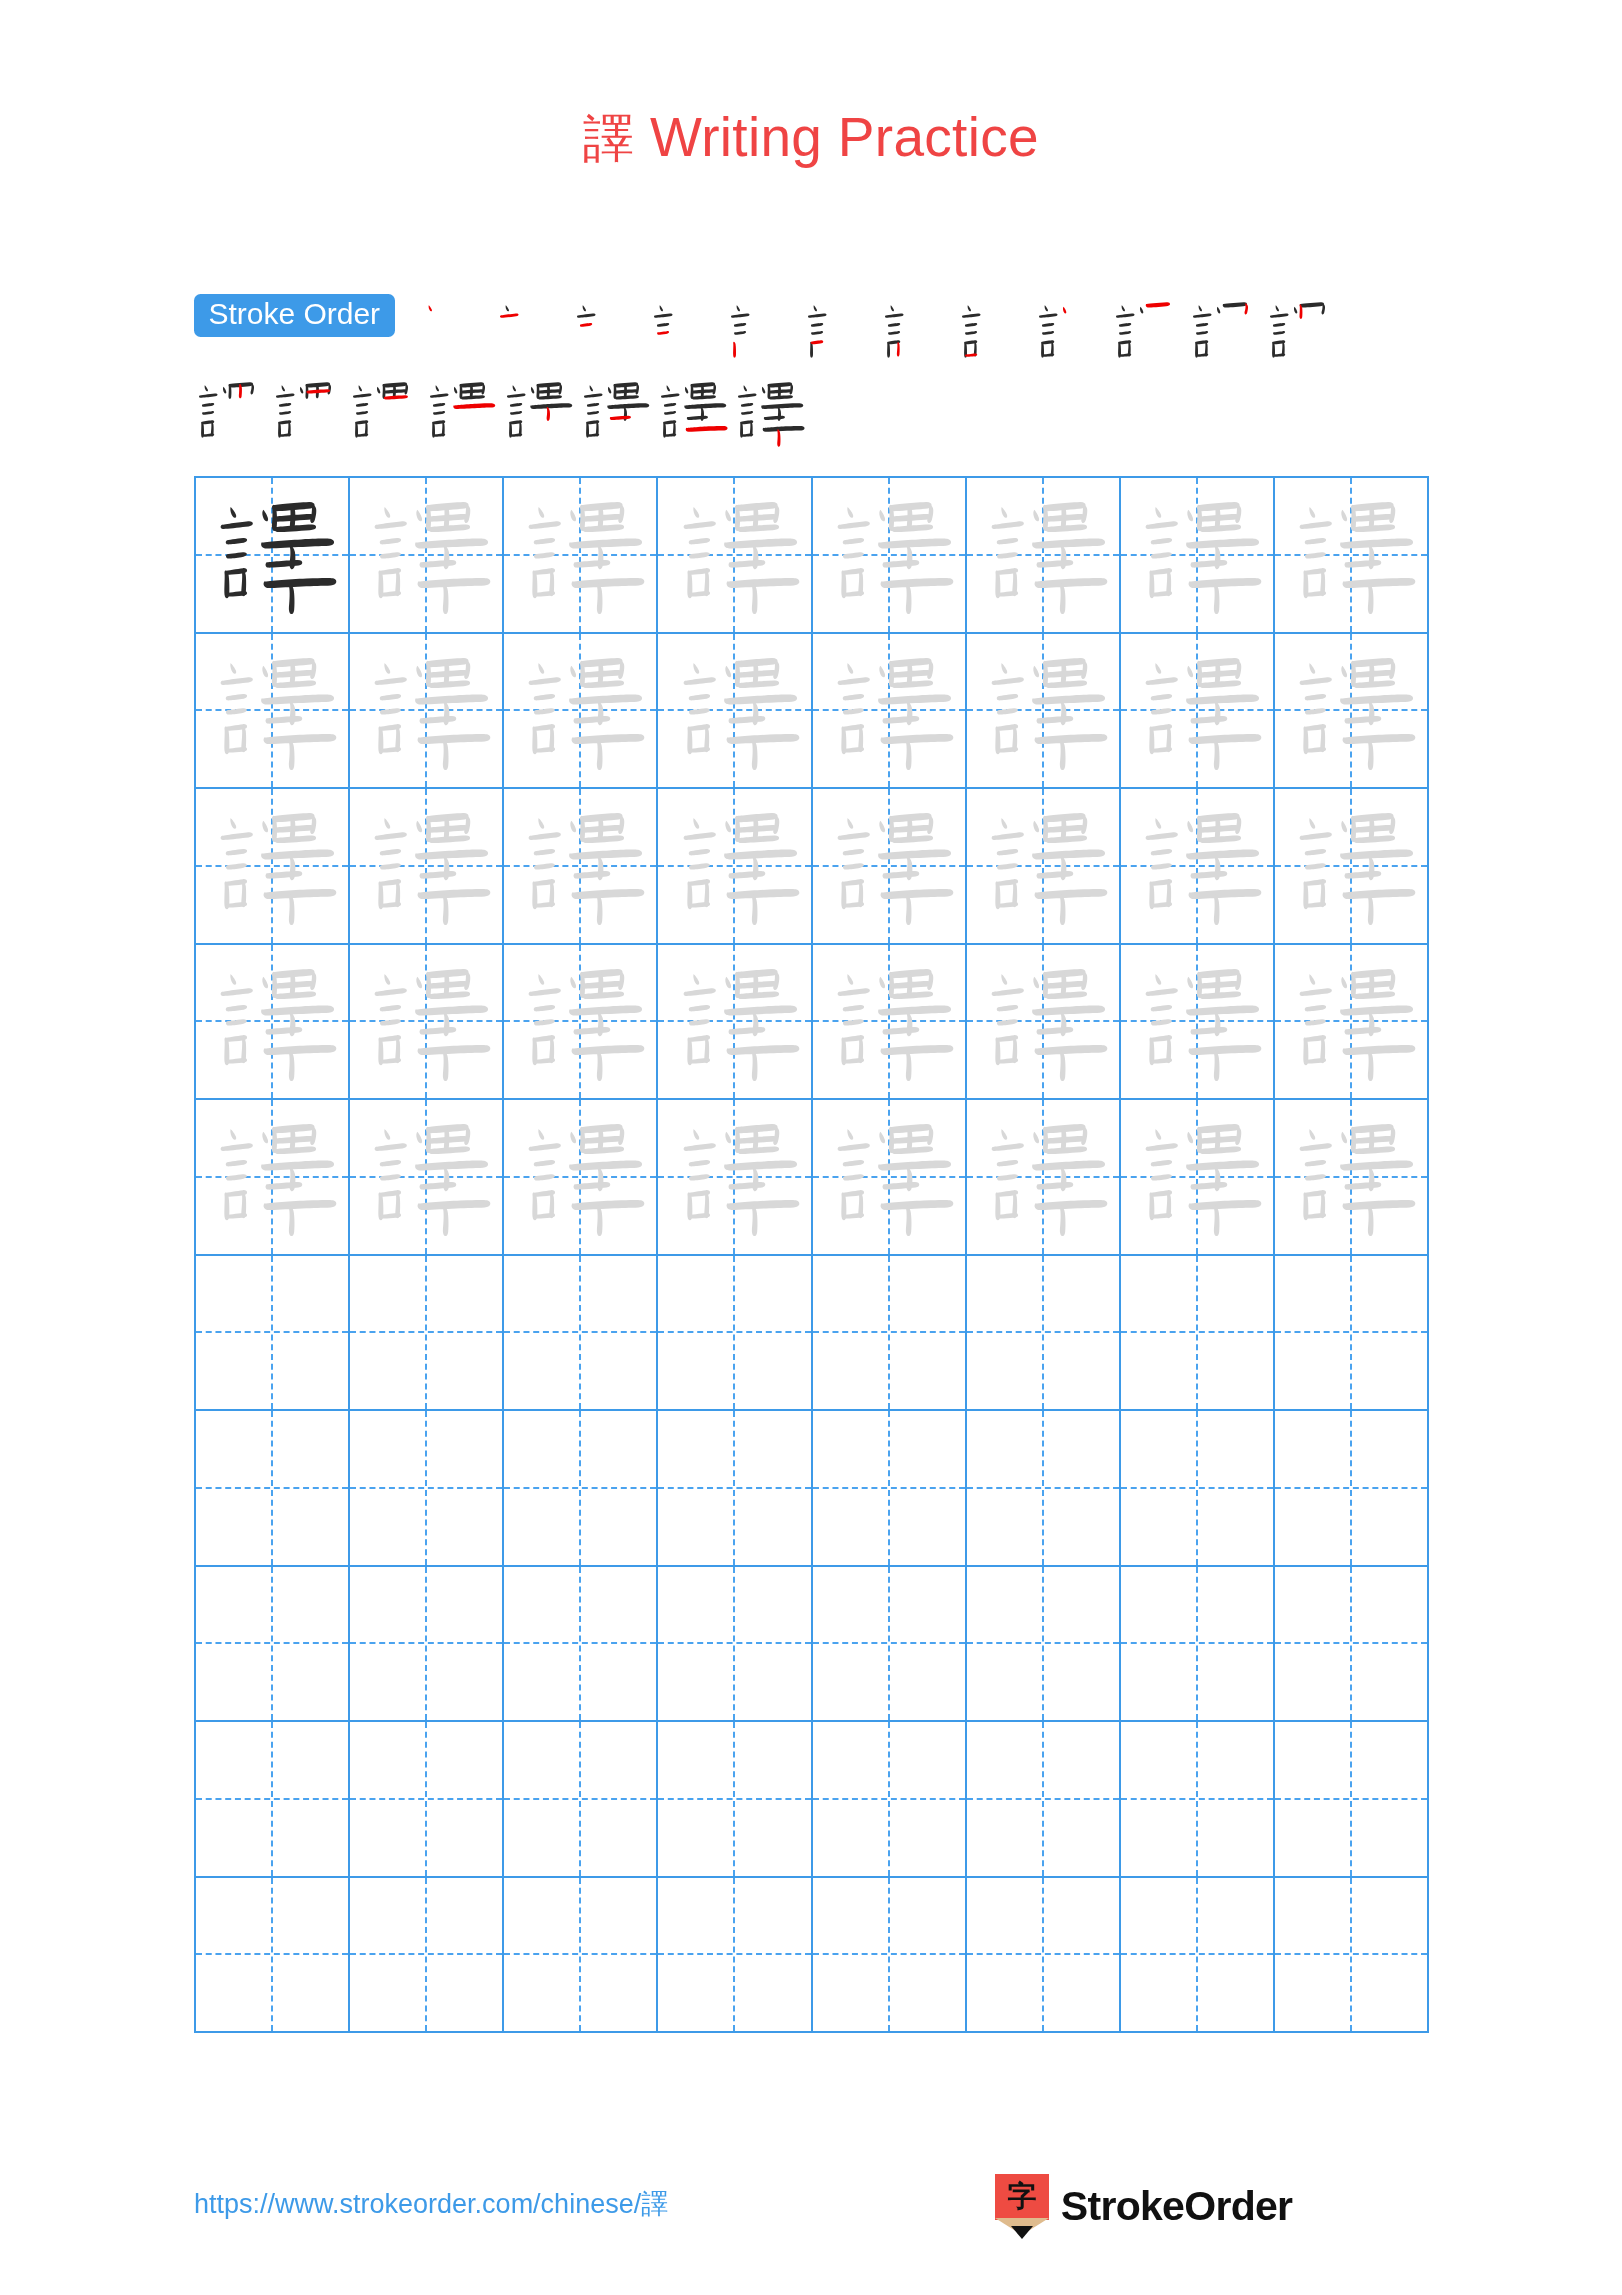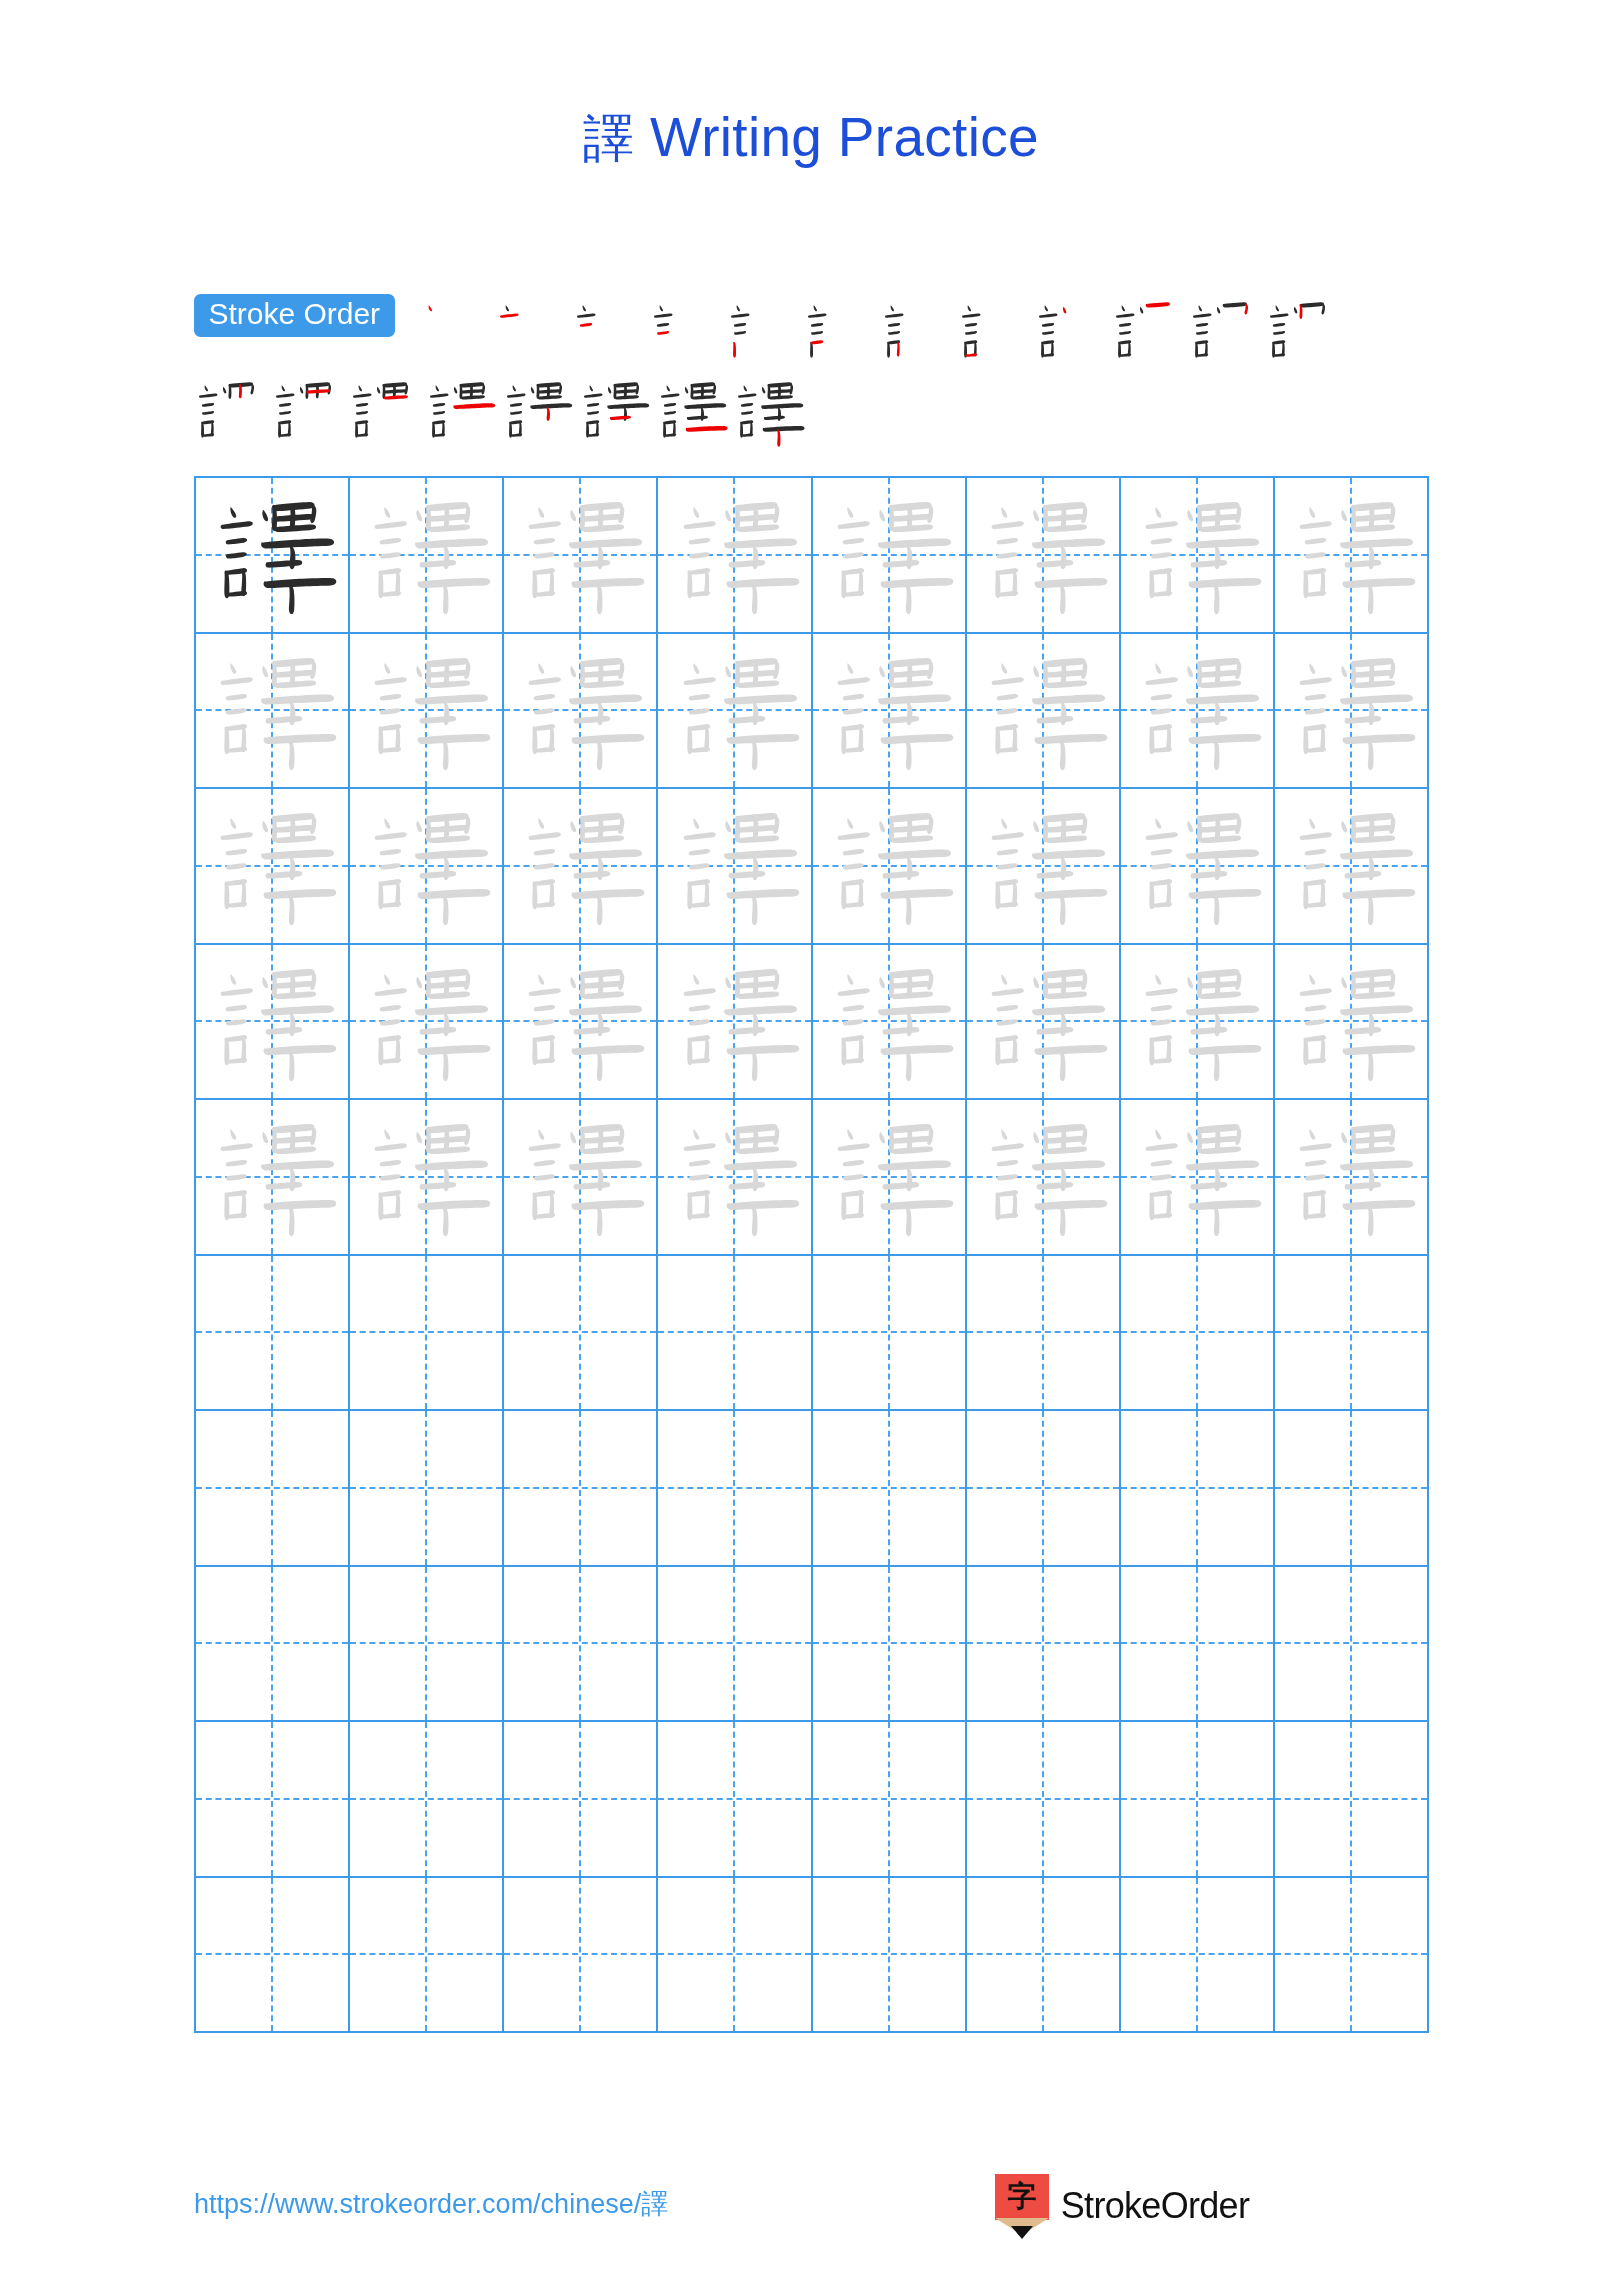--- a/index.html
+++ b/index.html
@@ -9,21 +9,21 @@
     font-family:"Liberation Sans", sans-serif;
     position:relative;
     overflow:hidden;
   }
   .page{position:absolute;inset:0;}
 
   
   .title{
     position:absolute;left:0;right:0;top:105px;
     text-align:center;
-    color:#1d4ed8;
+    color:#ef4444;
     font-size:55px;
     font-weight:400;
     letter-spacing:0.3px;
     white-space:nowrap;
   }
   .title .han{font-family:"DejaVu Sans", sans-serif;font-size:51px;}
 
   
   .stroke-section{position:absolute;left:194px;top:294px;width:1237px;}
   .so-row{display:flex;align-items:flex-start;flex-wrap:nowrap;min-height:77px;}
@@ -104,21 +104,21 @@
     border-right:27px solid transparent;
     border-top:17px solid #dfbb8d;
   }
   .pencil .tip{
     position:absolute;left:15.7px;top:52px;width:0;height:0;
     border-left:11px solid transparent;
     border-right:11px solid transparent;
     border-top:13px solid #111111;
   }
   .wordmark{
-    color:#111111;font-size:36px;font-weight:400;letter-spacing:-0.7px;
+    color:#111111;font-size:41px;font-weight:700;letter-spacing:-0.7px;
     white-space:nowrap;
     text-align:right;
   }
 </style>
 </head>
 <body>
 
 <div class="page">
 
   <div class="title">

